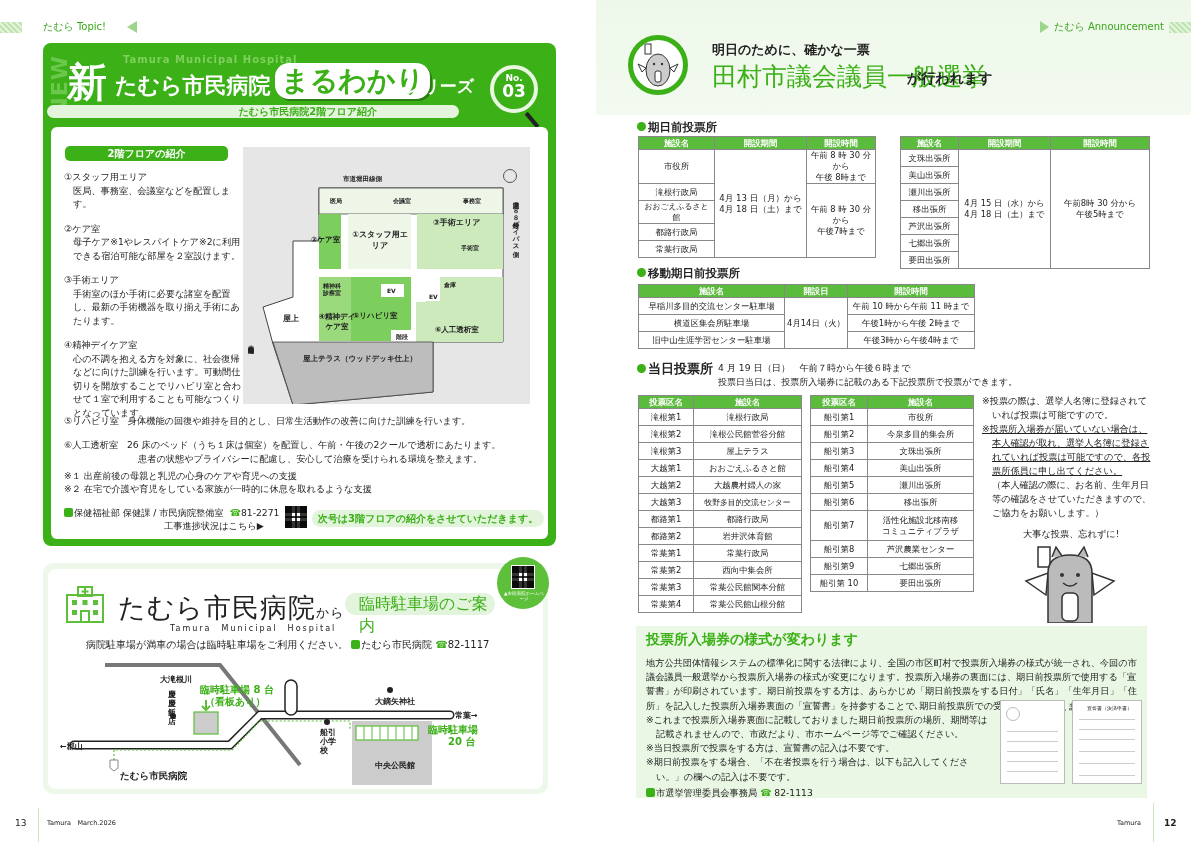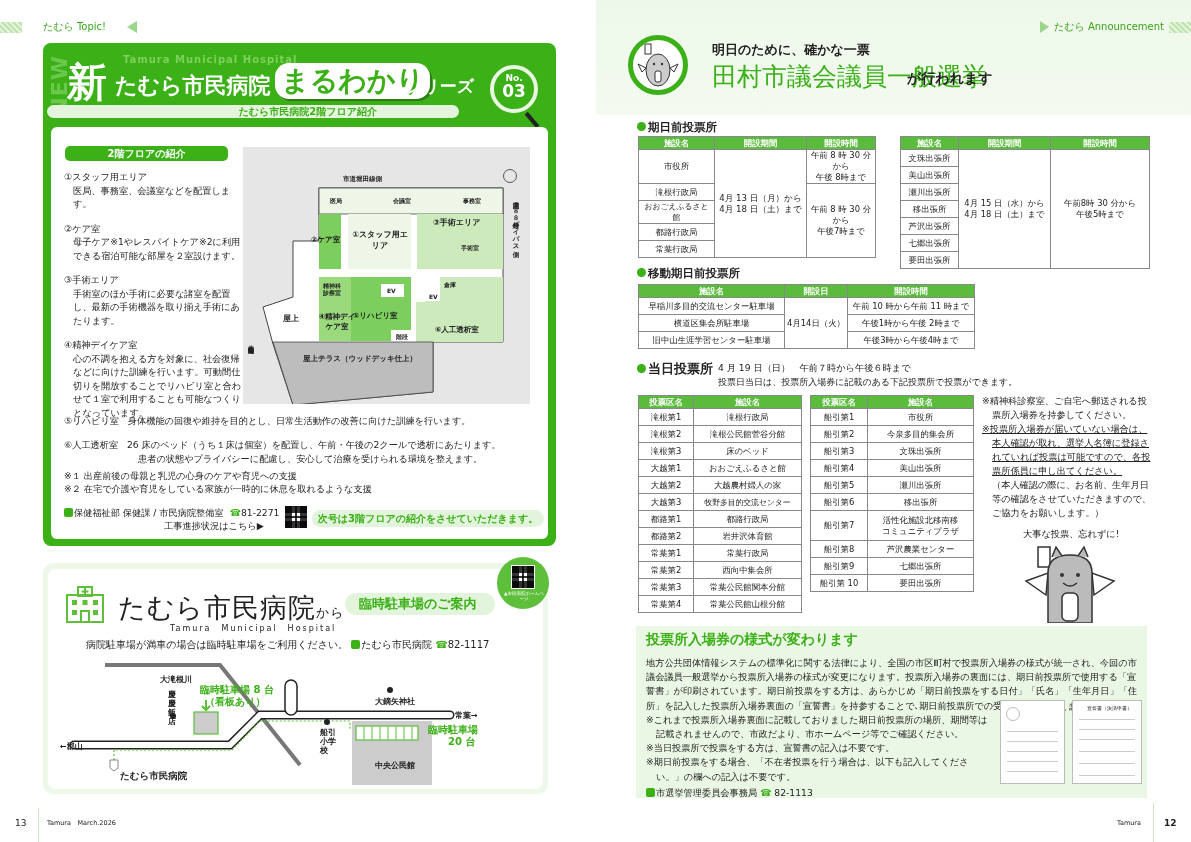--- a/index.html
+++ b/index.html
@@ -43,21 +43,21 @@
  linear-gradient(#333 30%,transparent 30% 45%,#333 45% 55%,transparent 55% 70%,#333 70%);
  background-blend-mode:multiply}
 .next-pill{position:absolute;left:312px;top:510px;width:232px;height:17px;background:#e3f4dc;border-radius:9px;color:#3bb017;font-size:10px;font-weight:bold;text-align:center;line-height:17px}
 
 .pcard{position:absolute;left:43px;top:563px;width:505px;height:231px;background:#eef8ea;border-radius:10px}
 .pcard .inner{position:absolute;left:5px;top:6px;width:495px;height:220px;background:#fff;border-radius:8px}
 .bldg{position:absolute;left:66px;top:585px;width:38px;height:38px}
 .hosp-title{position:absolute;left:118px;top:590px;font-size:27px;color:#222;letter-spacing:1px}
 .hosp-title small{font-size:13px}
 .hosp-en{position:absolute;left:170px;top:623px;font-size:8px;color:#222;letter-spacing:2px}
-.park-pill{position:absolute;left:345px;top:593px;width:150px;height:22px;background:#e3f4dc;border-radius:11px;color:#3bb017;font-weight:bold;font-size:13px;line-height:22px;padding-left:14px}
+.park-pill{position:absolute;left:345px;top:593px;width:150px;height:22px;background:#e3f4dc;border-radius:11px;color:#3bb017;font-weight:normal;font-size:16px;line-height:22px;padding-left:14px}
 .qrcircle{position:absolute;left:497px;top:557px;width:52px;height:52px;background:#5dbf3a;border-radius:50%}
 .park-desc{position:absolute;left:86px;top:638px;font-size:10px}
 .map{position:absolute;left:60px;top:660px;width:470px;height:125px}
 .map .t{position:absolute;font-size:8px;font-weight:bold;color:#222}
 .map .g{position:absolute;font-size:10px;font-weight:bold;color:#3bb017;text-align:center;line-height:11px}
 
 .mascot-circle{position:absolute;left:628px;top:35px;width:60px;height:60px;border:5px solid #3bb017;border-radius:50%;background:#fff;overflow:hidden}
 .e-sub{position:absolute;left:712px;top:41px;font-size:13px;font-weight:bold;color:#222}
 .e-title{position:absolute;left:712px;top:60px;font-size:25px;font-weight:normal;color:#3bb017}
 .e-title2{position:absolute;left:907px;top:70px;font-size:14px;font-weight:bold;color:#222}
@@ -387,21 +387,21 @@
   <tr>
         <td>滝根第1</td>
         <td>滝根行政局</td>
       </tr>
   <tr>
         <td>滝根第2</td>
         <td>滝根公民館菅谷分館</td>
       </tr>
   <tr>
         <td>滝根第3</td>
-        <td>床のベッド</td>
+        <td>屋上テラス</td>
       </tr>
   <tr>
         <td>大越第1</td>
         <td>おおごえふるさと館</td>
       </tr>
   <tr>
         <td>大越第2</td>
         <td>大越農村婦人の家</td>
       </tr>
   <tr>
@@ -479,21 +479,21 @@
         <td>七郷出張所</td>
       </tr>
   <tr>
         <td>船引第 10</td>
         <td>要田出張所</td>
       </tr>
 </tbody>
   </table>
 
 <div class="notes-r">
-  <p>※精神科診察室、ご自宅へ郵送される投票所入場券を持参してください。</p>
+  <p>※投票の際は、選挙人名簿に登録されていれば投票は可能ですので。</p>
   <p class="u">※投票所入場券が届いていない場合は、本人確認が取れ、選挙人名簿に登録されていれば投票は可能ですので、各投票所係員に申し出てください。</p>
   <p class="in">（本人確認の際に、お名前、生年月日等の確認をさせていただきますので、ご協力をお願いします。）</p>
 </div>
 <div class="mascot-caption">大事な投票、忘れずに!</div>
 <svg class="mascot" viewBox="0 0 104 80">
   <rect x="20" y="4" width="12" height="20" fill="#fff" stroke="#333" stroke-width="1.5"></rect>
   <path d="M8 38 L30 30 L28 52 Z M96 38 L74 30 L76 52 Z" fill="#fff" stroke="#333" stroke-width="1.5"></path>
   <path d="M30 80 L30 30 Q30 12 52 12 Q74 12 74 30 L74 80 Z" fill="#bbb" stroke="#333" stroke-width="1.5"></path>
   <path d="M34 14 L38 4 L44 13 M60 13 L66 4 L70 14" fill="#bbb" stroke="#333" stroke-width="1.5"></path>
   <circle cx="44" cy="32" r="2" fill="#333"></circle>

